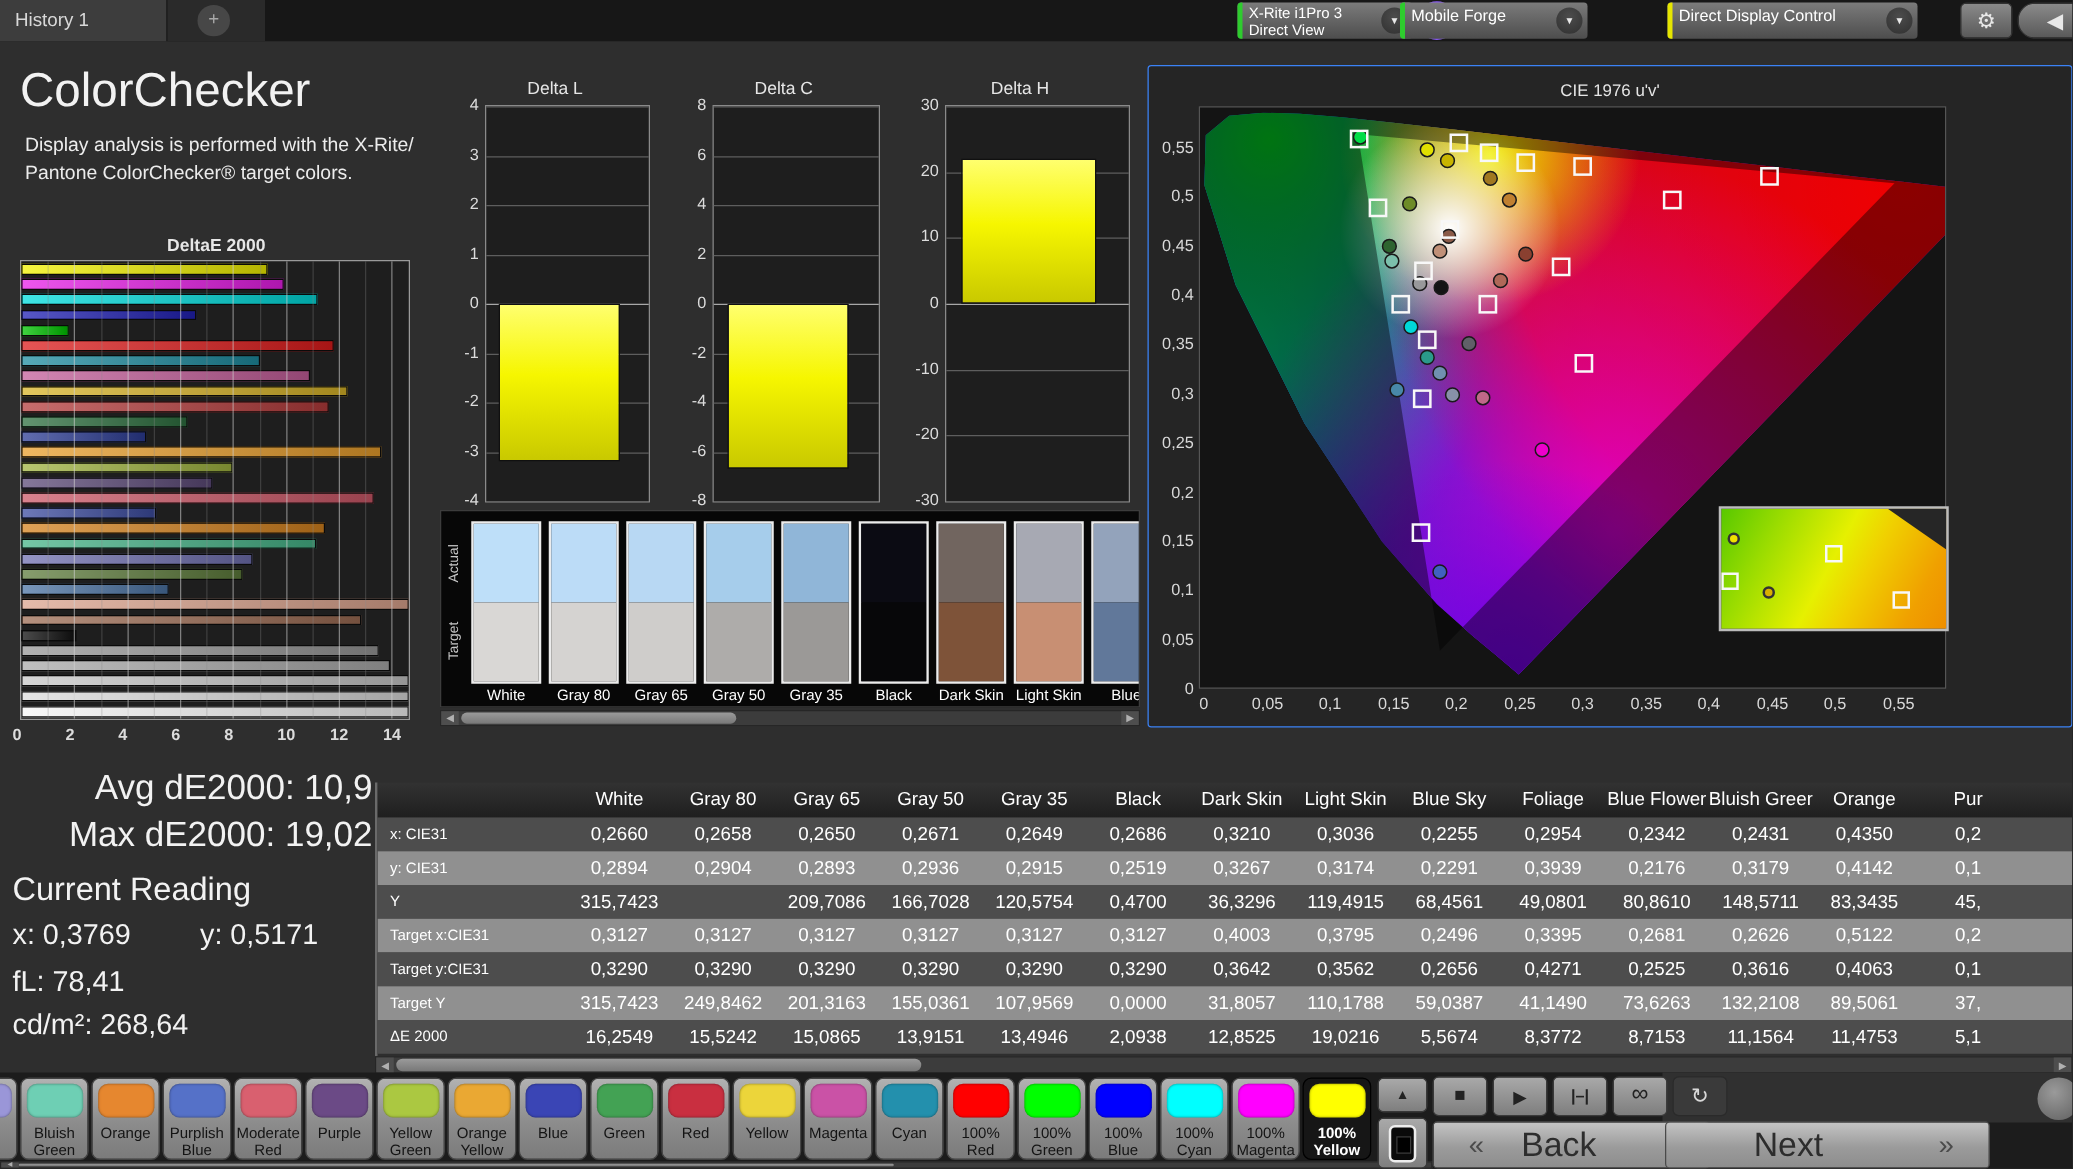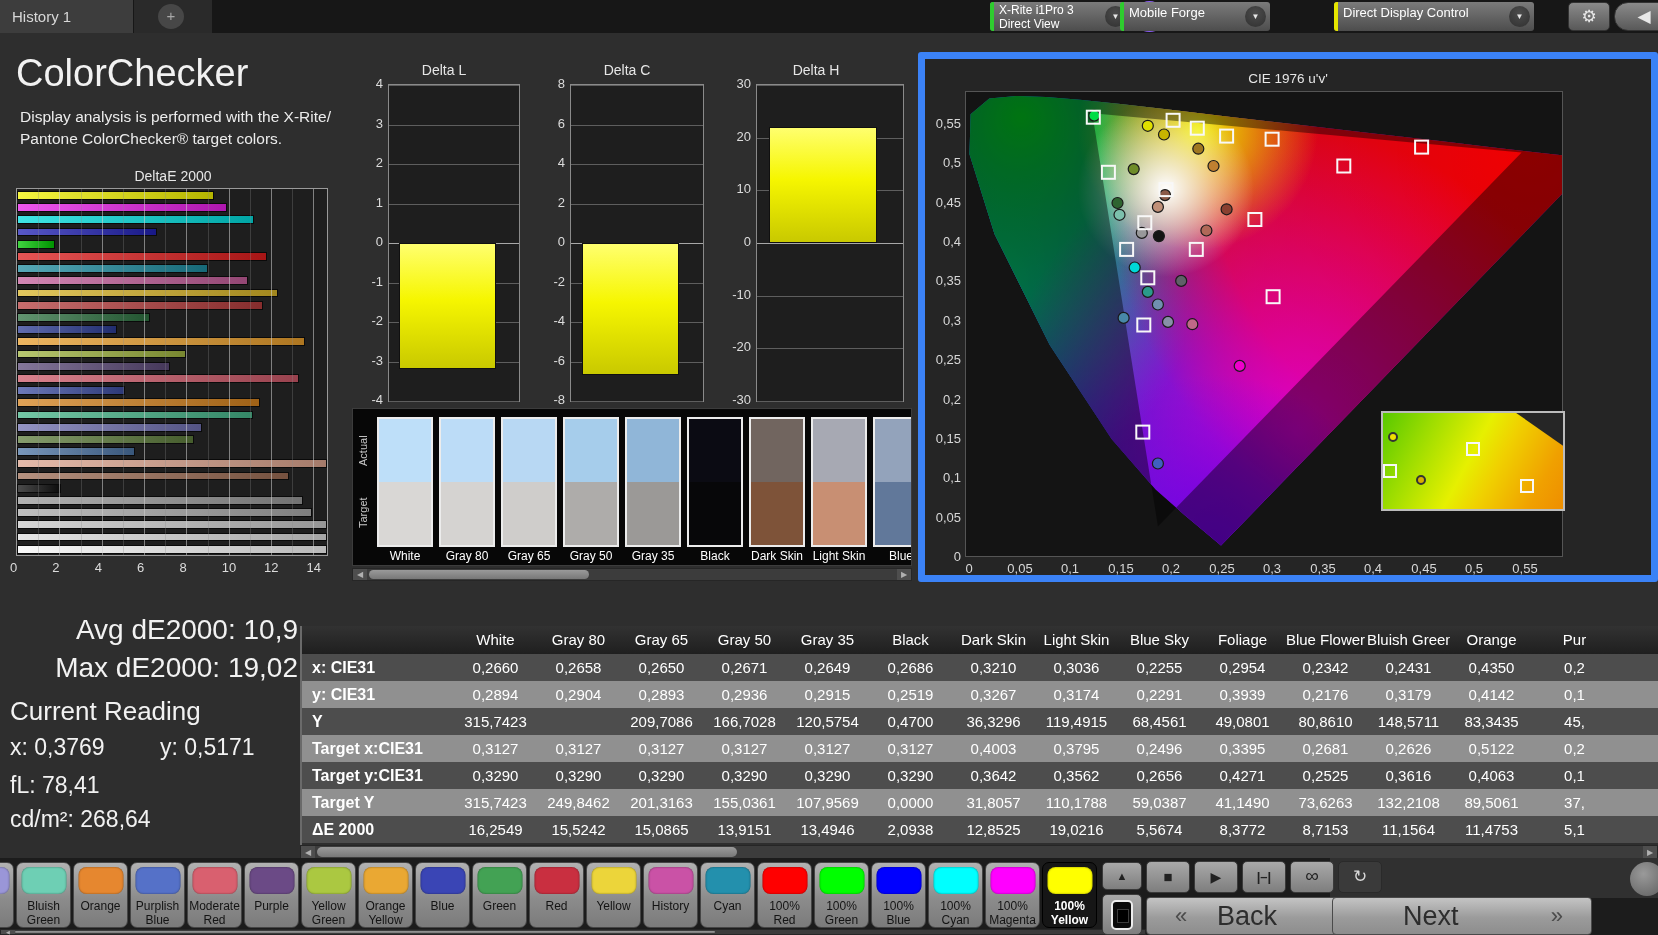--- a/index.html
+++ b/index.html
@@ -40,21 +40,21 @@
   .swlab{position:absolute;font-size:12px;color:#fff;text-align:center;}
   .vertlab{position:absolute;writing-mode:vertical-rl;transform:rotate(180deg);font-size:11px;color:#c8c8c8;
        text-align:center;}
   .scrollbar{position:absolute;background:#3c3c3c;border:1px solid #262626;box-sizing:border-box;}
   .scrollthumb{position:absolute;top:1px;bottom:1px;background:linear-gradient(180deg,#9a9a9a,#787878);border-radius:5px;}
   .scrollarr{position:absolute;top:0;bottom:0;width:14px;background:#4e4e4e;color:#b0b0b0;font-size:8px;
        text-align:center;}
   
   .trow{position:absolute;left:0;width:100%;display:flex;}
   .tcell{box-sizing:border-box;font-size:15px;color:#fff;text-align:center;overflow:hidden;white-space:nowrap;}
-  .tlabel{box-sizing:border-box;font-size:16px;color:#fff;font-weight:bold;padding-left:10px;text-align:left;}
+  .tlabel{box-sizing:border-box;font-size:12px;color:#fff;font-weight:normal;padding-left:10px;text-align:left;}
   
   .patch{position:absolute;border-radius:7px;border:1px solid #454545;box-sizing:border-box;
        background:linear-gradient(180deg,#b2b2b2,#8c8c8c 55%,#7b7b7b);text-align:center;}
   .patch .chip{position:absolute;left:50%;transform:translateX(-50%);top:4px;width:45px;height:27px;border-radius:8px;
        box-shadow:inset 0 0 2px rgba(0,0,0,.5);}
   .patch .plab{position:absolute;left:0;right:0;top:36px;font-size:12px;line-height:14px;color:#141414;}
   .patch.sel{background:#161616;border-color:#000;}
   .patch.sel .plab{color:#fff;font-weight:bold;}
   .ctrlbtn{position:absolute;border-radius:5px;border:1px solid #3a3a3a;box-sizing:border-box;
        background:linear-gradient(180deg,#a9a9a9,#7e7e7e);color:#222;text-align:center;}
@@ -103,21 +103,21 @@
       <span>◀</span>
     </div>
   </div>
 
   <div class="abs" style="left:16px;top:52px;font-size:38px;color:#f2f2f2;">ColorChecker</div>
   <div class="abs" style="left:20px;top:106px;font-size:15.5px;line-height:22px;color:#ececec;">
     <div>Display analysis is performed with the X-Rite/</div>
     <div>Pantone ColorChecker® target colors.</div>
   </div>
 
-  <div class="abs" style="left:8px;top:164px;width:330px;height:424px;">
+  <div class="abs" style="left:8px;top:184px;width:330px;height:424px;font-weight:bold;">
     <div class="paneltitle" style="left:0;top:4px;width:100%;">DeltaE 2000</div>
     <div class="plot" id="deltae-plot" style="left:8px;top:24px;width:312px;height:368px;">
         <div class="hbar" style="top: 2px; height: 8.8px; width: 196.9px; background: linear-gradient(to right, rgba(255, 255, 255, 0.25), rgba(0, 0, 0, 0.25)), rgb(242, 242, 0);"></div>
         <div class="hbar" style="top: 14.2px; height: 8.8px; width: 209.6px; background: linear-gradient(to right, rgba(255, 255, 255, 0.25), rgba(0, 0, 0, 0.25)), rgb(232, 30, 232);"></div>
         <div class="hbar" style="top: 26.4px; height: 8.8px; width: 237.2px; background: linear-gradient(to right, rgba(255, 255, 255, 0.25), rgba(0, 0, 0, 0.25)), rgb(0, 220, 220);"></div>
         <div class="hbar" style="top: 38.6px; height: 8.8px; width: 139.8px; background: linear-gradient(to right, rgba(255, 255, 255, 0.25), rgba(0, 0, 0, 0.25)), rgb(32, 32, 180);"></div>
         <div class="hbar" style="top: 50.8px; height: 8.8px; width: 38.1px; background: linear-gradient(to right, rgba(255, 255, 255, 0.25), rgba(0, 0, 0, 0.25)), rgb(0, 196, 0);"></div>
         <div class="hbar" style="top: 63px; height: 8.8px; width: 249.9px; background: linear-gradient(to right, rgba(255, 255, 255, 0.25), rgba(0, 0, 0, 0.25)), rgb(222, 28, 28);"></div>
         <div class="hbar" style="top: 75.2px; height: 8.8px; width: 190.6px; background: linear-gradient(to right, rgba(255, 255, 255, 0.25), rgba(0, 0, 0, 0.25)), rgb(30, 140, 160);"></div>
         <div class="hbar" style="top: 87.4px; height: 8.8px; width: 230.8px; background: linear-gradient(to right, rgba(255, 255, 255, 0.25), rgba(0, 0, 0, 0.25)), rgb(196, 94, 154);"></div>
@@ -287,21 +287,21 @@
         <div style="position: absolute; left: 0px; top: 50%; width: 100%; height: 50%; background: rgb(97, 120, 154);"></div>
       </div>
       <div class="swlab" style="left: 512px; top: 140px; width: 72px;">Blue</div>
     </div>
   <div class="scrollbar" style="left:352px;top:568px;width:560px;height:13px;">
     <div class="scrollarr" style="left:0;line-height:12px;">◀</div>
     <div class="scrollthumb" style="left:16px;width:220px;"></div>
     <div class="scrollarr" style="right:0;line-height:12px;">▶</div>
   </div>
 
-  <div class="abs" style="left:918px;top:52px;width:740px;height:530px;background:#252525;border:7px solid #3b82f6;border-radius:3px;box-sizing:border-box;">
+  <div class="abs" style="left:918px;top:52px;width:740px;height:530px;background:#252525;border:1px solid #3b82f6;border-radius:3px;box-sizing:border-box;">
     <div class="paneltitle" style="left:0;top:12px;width:100%;font-size:13.5px;">CIE 1976 u'v'</div>
     <div class="plot" id="cie-plot" style="left:40px;top:32px;width:598px;height:466px;background:#141414;border:1px solid #555;">
       <svg id="cie-svg" width="598" height="466" viewBox="0 0 598 466">
         <defs>
           <clipPath id="locusClip">
               <path id="locusClipPath" d="M255.0,453.6L237.1,438.4L218.2,422.7L189.6,397.4L145.6,347.1L83.6,252.8L28.5,141.9L3.5,62.2L4.6,22.2L23.3,6.5L50.5,4.1L80.0,5.0L113.8,7.8L154.7,12.1L204.7,17.8L265.0,24.9L334.9,33.0L407.6,41.5L474.0,49.1L525.5,55.3L562.1,59.4L606.6,64.6L629.7,67.3Z"></path>
             </clipPath>
           <radialGradient id="gG" gradientUnits="userSpaceOnUse" cx="55" cy="25" r="300">
               <stop offset="0" stop-color="#00c81e"></stop>
               <stop offset="1" stop-color="#00c81e" stop-opacity="0"></stop>
@@ -629,21 +629,21 @@
       <div class="patch" style="left: 529px; top: 862px; width: 55px; height: 66px;">
         <div class="chip" style="background: rgb(201, 47, 64);"></div>
         <div class="plab">Red</div>
       </div>
       <div class="patch" style="left: 586px; top: 862px; width: 55px; height: 66px;">
         <div class="chip" style="background: rgb(236, 213, 58);"></div>
         <div class="plab">Yellow</div>
       </div>
       <div class="patch" style="left: 643px; top: 862px; width: 55px; height: 66px;">
         <div class="chip" style="background: rgb(202, 82, 166);"></div>
-        <div class="plab">History</div>
+        <div class="plab">Magenta</div>
       </div>
       <div class="patch" style="left: 700px; top: 862px; width: 55px; height: 66px;">
         <div class="chip" style="background: rgb(35, 144, 173);"></div>
         <div class="plab">Cyan</div>
       </div>
       <div class="patch" style="left: 757px; top: 862px; width: 55px; height: 66px;">
         <div class="chip" style="background: rgb(255, 0, 0);"></div>
         <div class="plab">100% Red</div>
       </div>
       <div class="patch" style="left: 814px; top: 862px; width: 55px; height: 66px;">

